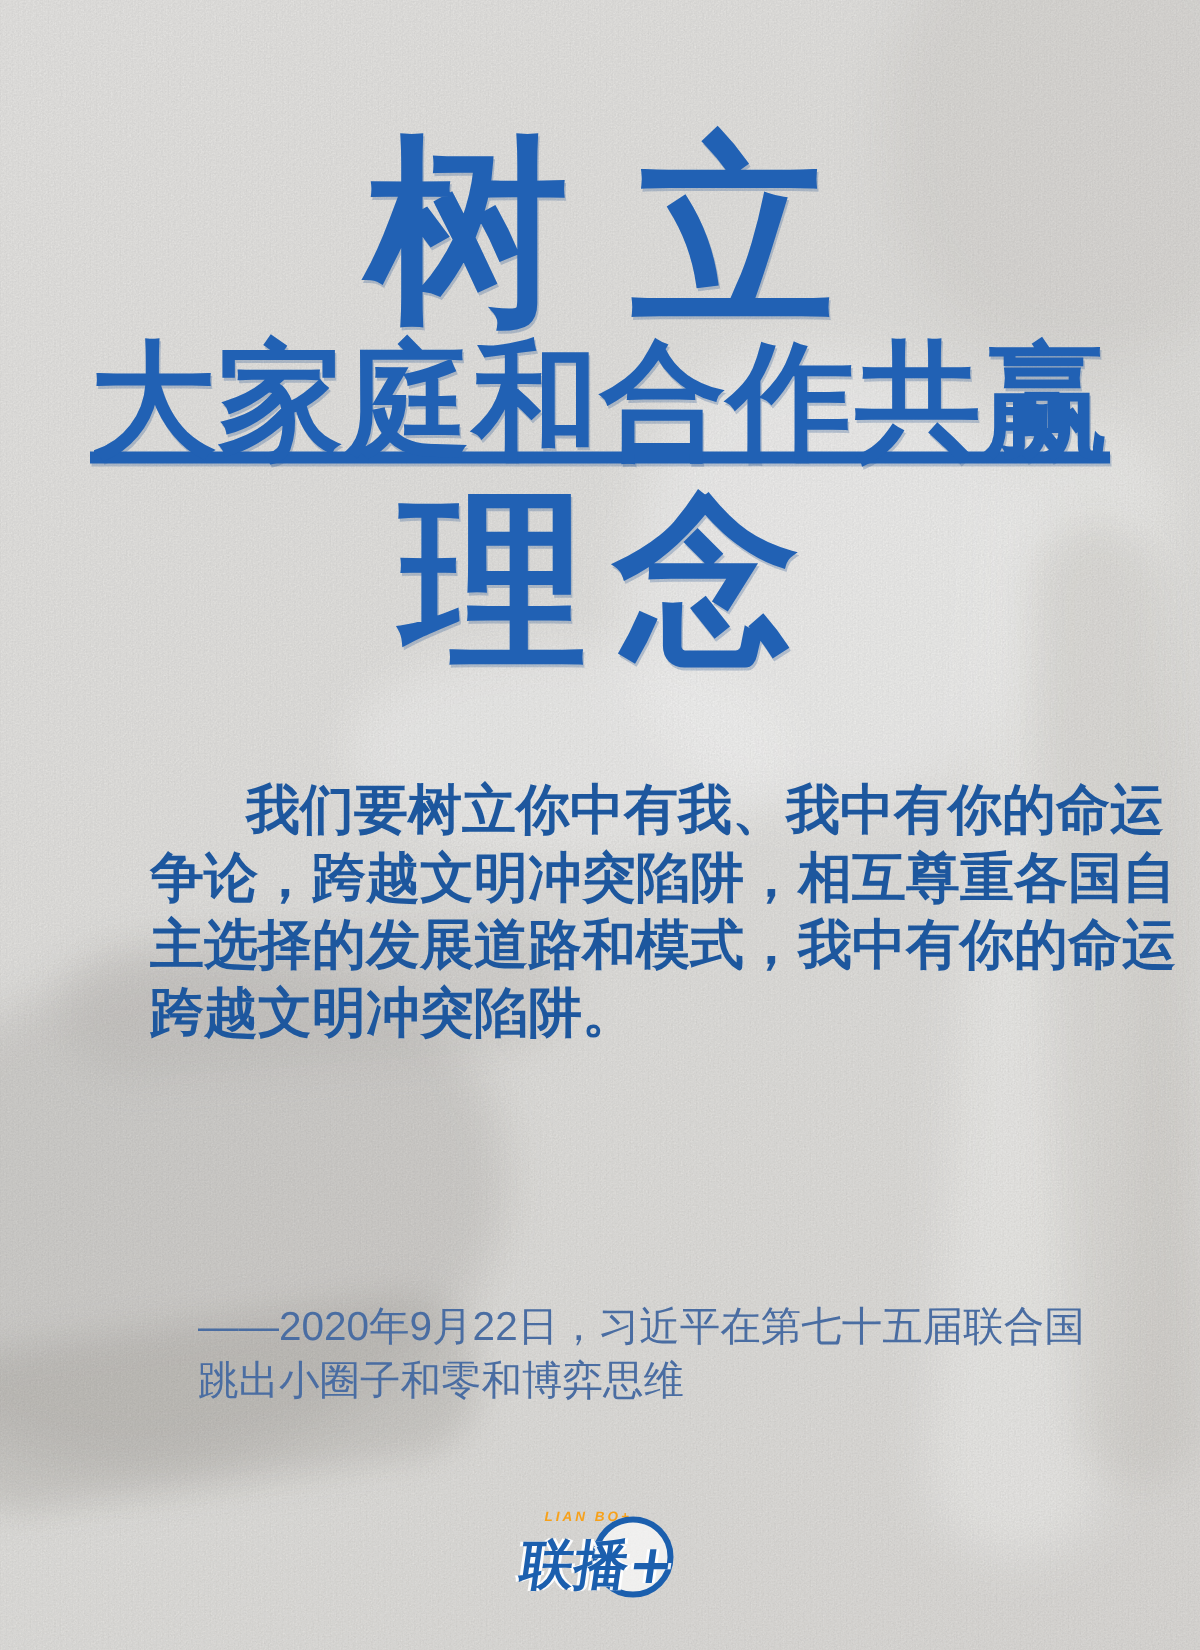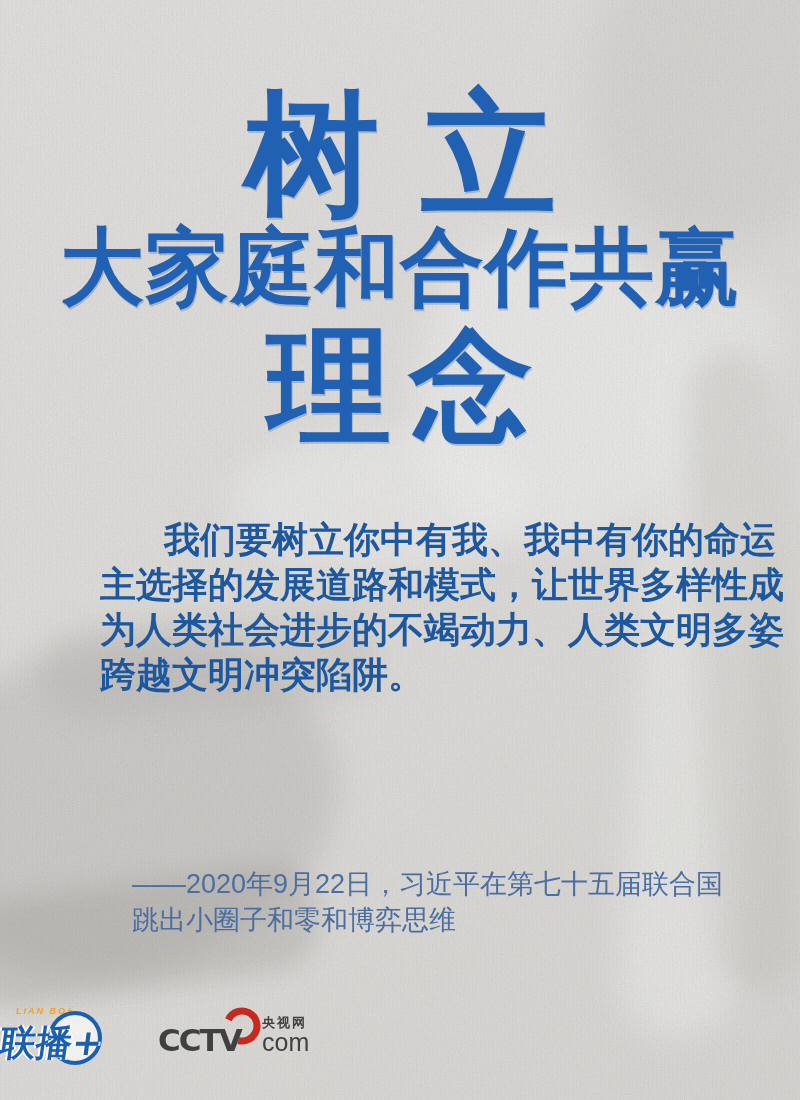--- a/index.html
+++ b/index.html
@@ -39,36 +39,36 @@
   .wm8{left:230px;top:430px;width:300px;height:140px;background:rgba(255,255,255,0.45);
        border-radius:50%;filter:blur(16px);}
   .grain{position:absolute;left:0;top:0;pointer-events:none;}
   .fibers{position:absolute;inset:0;pointer-events:none;opacity:.5;
     background:repeating-linear-gradient(90deg,rgba(0,0,0,0.015) 0 1px,rgba(255,255,255,0.015) 1px 2px,transparent 2px 4px);}
   
   .title-line{position:absolute;left:0;width:800px;text-align:center;
     color:var(--title-blue);font-weight:900;font-family:"DejaVu Sans","Liberation Sans",sans-serif;
     text-shadow:1px 2px 0 rgba(26,74,140,0.25);}
   .title-1{top:80px;font-size:135px;line-height:150px;letter-spacing:42px;padding-left:42px;}
-  .title-2{top:213px;font-size:84px;line-height:108px;letter-spacing:1px;}
-  .title-3{top:320px;font-size:124px;line-height:136px;letter-spacing:18px;padding-left:18px;font-family:Liberation Serif, serif;}
+  .title-2{top:213px;font-size:84px;line-height:108px;letter-spacing:1px;text-decoration:underline;}
+  .title-3{top:320px;font-size:124px;line-height:136px;letter-spacing:18px;padding-left:18px;}
   
   .quote{position:absolute;left:100px;top:518px;width:630px;
     font-family:"Liberation Serif","DejaVu Serif",serif;
     color:var(--body-blue);font-weight:bold;font-size:36px;line-height:45px;}
   .quote .qline{white-space:nowrap;}
   .quote .qline.first{padding-left:64px;}
   
   .attribution{position:absolute;left:100px;top:866px;width:660px;
     color:var(--attribution-blue);font-size:27px;line-height:36px;font-weight:400;
     font-family:"Liberation Sans","DejaVu Sans",sans-serif;margin-left:32px;}
   .attribution .aline{white-space:nowrap;}
   
   .footer{position:absolute;left:0;top:1002px;width:800px;height:70px;
-    display:flex;align-items:center;gap:52px;}
+    display:flex;align-items:center;justify-content:center;gap:52px;}
   .lianbo{position:relative;width:106px;height:62px;}
   .lianbo-en{position:absolute;left:16px;top:0;font-size:9px;font-weight:bold;font-style:italic;
     letter-spacing:2px;color:var(--lianbo-orange);}
   .lianbo-circle{position:absolute;left:48px;top:5px;width:54px;height:54px;border-radius:50%;
     border:4px solid var(--lianbo-blue);background:rgba(255,255,255,0.65);}
   .lianbo-cn{position:absolute;left:0;top:13px;font-size:36px;font-weight:900;
     color:var(--lianbo-blue);transform:skewX(-8deg);
     font-family:"DejaVu Sans","Liberation Sans",sans-serif;
     text-shadow:-2px 0 0 rgba(255,255,255,0.9),2px 0 0 rgba(255,255,255,0.9);}
   .cctv{position:relative;width:150px;height:54px;}
@@ -101,39 +101,31 @@
     <rect width="800" height="1100" filter="url(#paperNoise)" opacity="0.10"></rect>
   </svg>
   <div class="fibers"></div>
 
   <div class="title-line title-1">树立</div>
   <div class="title-line title-2">大家庭和合作共赢</div>
   <div class="title-line title-3">理念</div>
 
   <div class="quote">
     <div class="qline first">我们要树立你中有我、我中有你的命运</div>
-    <div class="qline">主选择的发展道路和模式，让世界多样性成</div>
-    <div class="qline">为人类社会进步的不竭动力、人类文明多姿</div>
+    <div class="qline">争论，跨越文明冲突陷阱，相互尊重各国自</div>
+    <div class="qline">主选择的发展道路和模式，我中有你的命运</div>
     <div class="qline">跨越文明冲突陷阱。</div>
   </div>
 
   <div class="attribution">
     <div class="aline">——2020年9月22日，习近平在第七十五届联合国</div>
     <div class="aline">跳出小圈子和零和博弈思维</div>
   </div>
 
   <div class="footer">
     <div class="lianbo">
       <span class="lianbo-en">LIAN BO+</span>
       <span class="lianbo-circle"></span>
       <span class="lianbo-cn">联播+</span>
     </div>
-    <div class="cctv">
-      <span class="cctv-wordmark">CCTV</span>
-      <svg class="cctv-arc" width="44" height="40" aria-hidden="true">
-        <circle cx="22" cy="20" r="15" fill="none" stroke="#c8281e" stroke-width="7" pathLength="100" stroke-dasharray="72 28" transform="rotate(-155 22 20)"></circle>
-      </svg>
-      <span class="cctv-sitename">央视网</span>
-      <span class="cctv-domain">com</span>
-    </div>
   </div>
 
 </div>
 
 </body></html>

